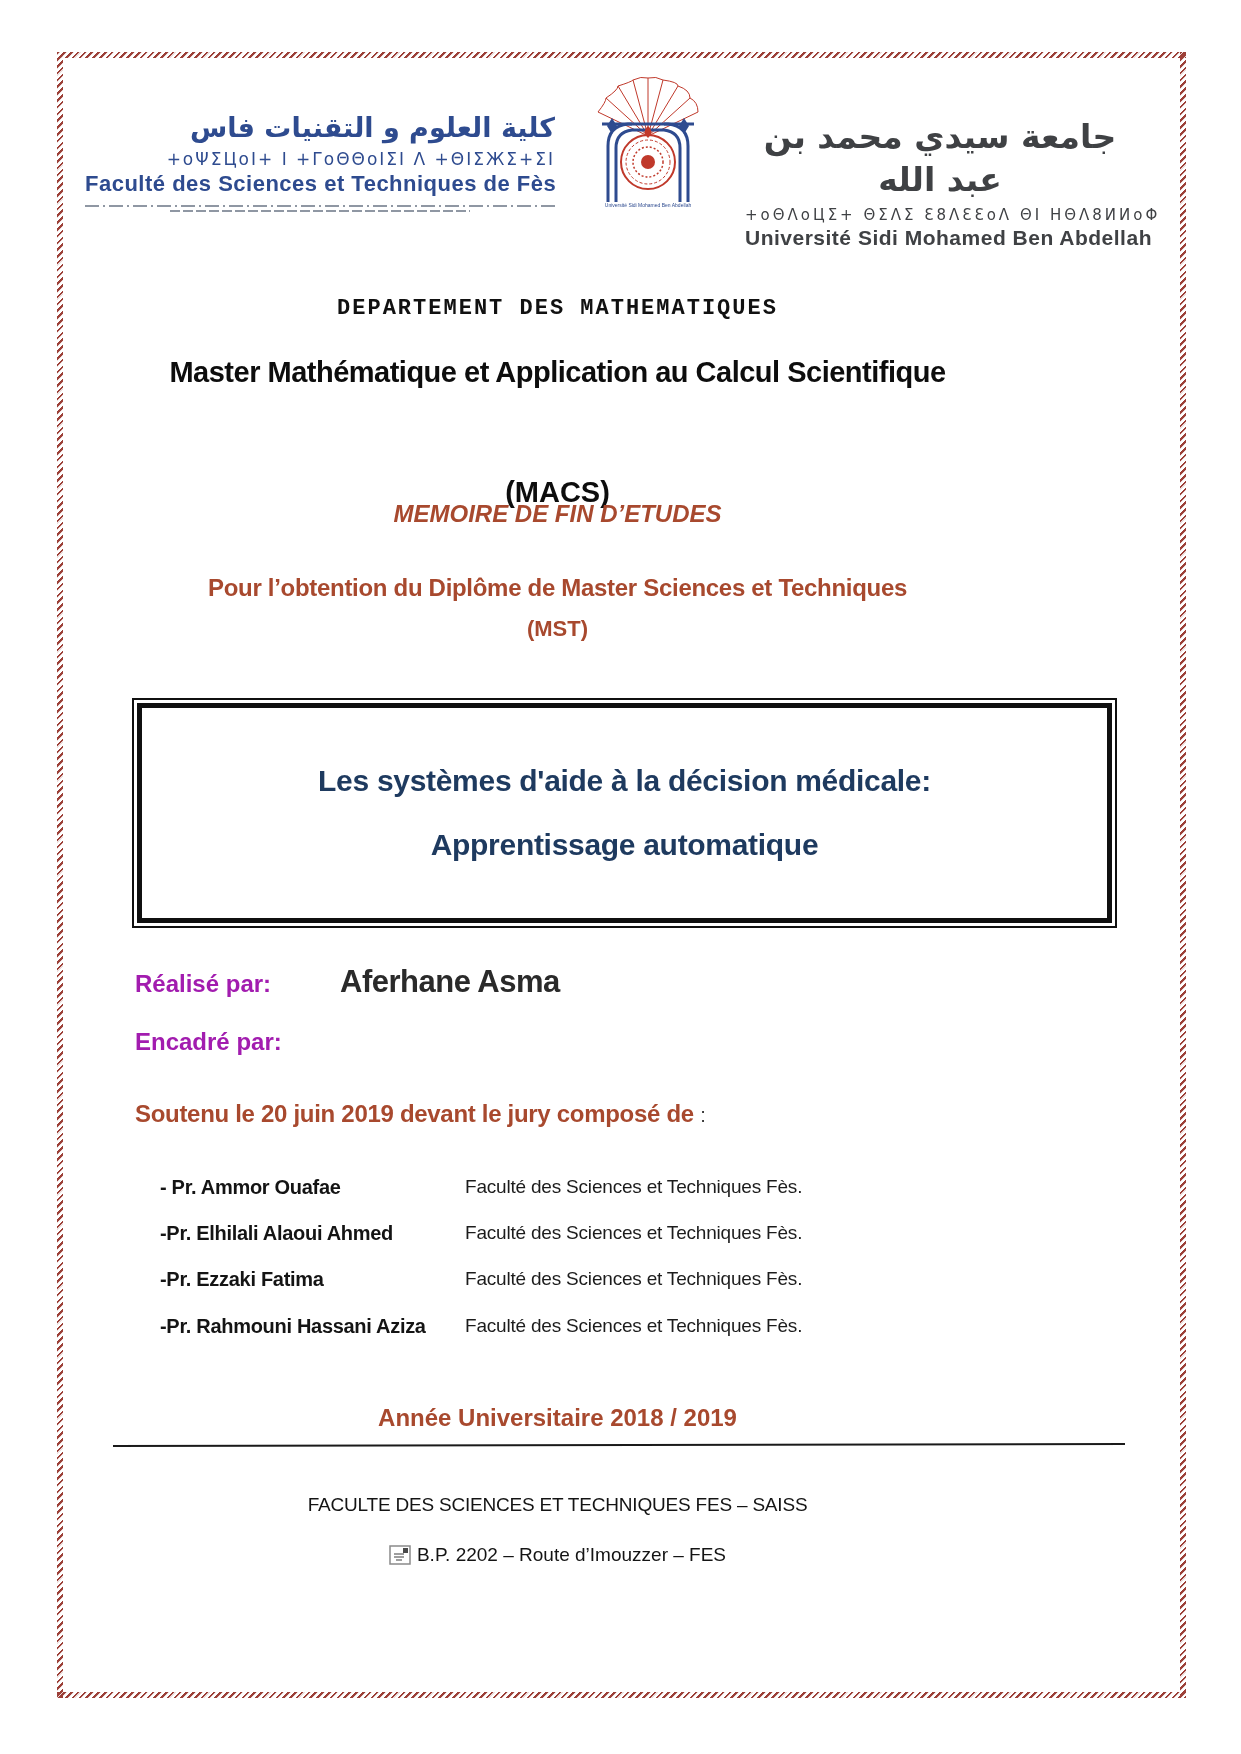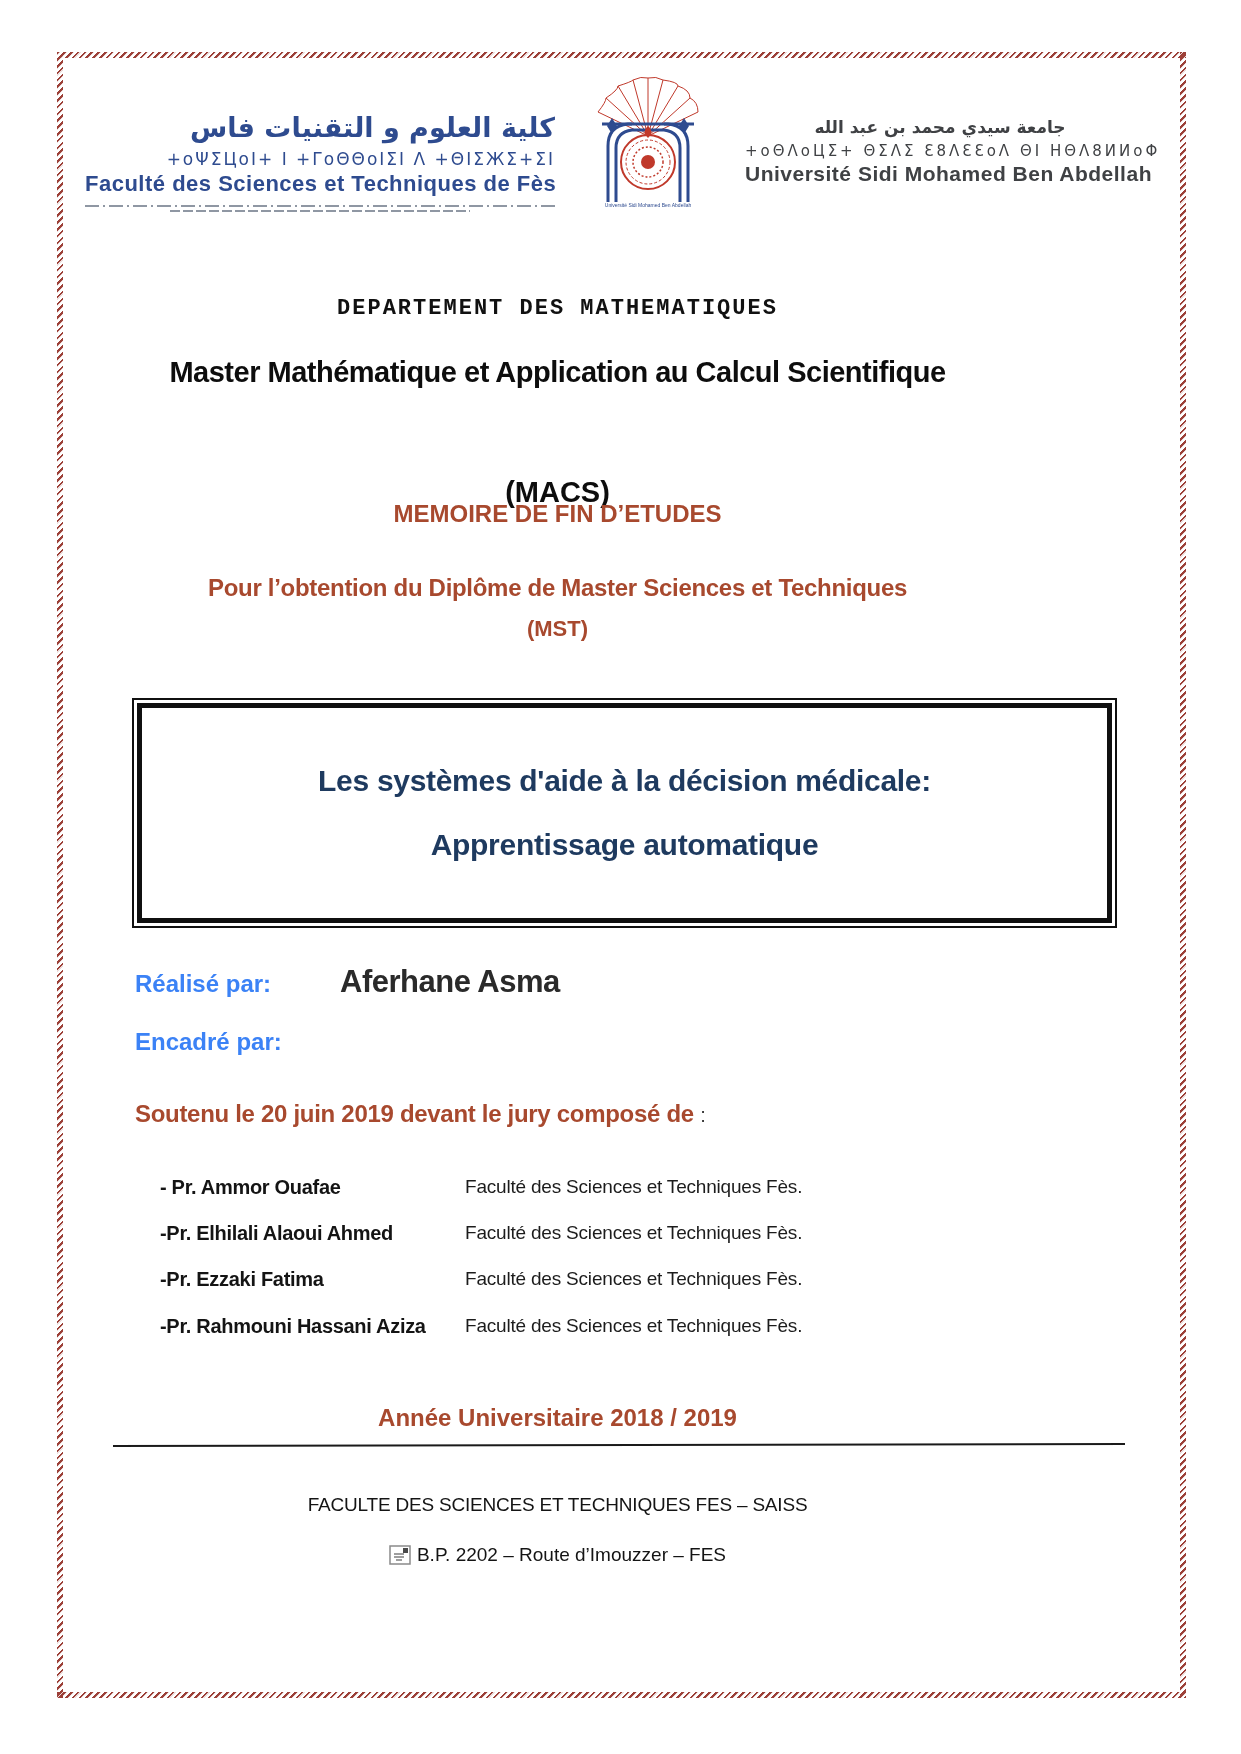--- a/index.html
+++ b/index.html
@@ -16,52 +16,52 @@
   .hatch.bottom { left:57px;  top:1692px; width:1129px; height:6px; }
   .hatch.left   { left:57px;  top:52px;   width:6px;    height:1646px; }
   .hatch.right  { left:1180px;top:52px;   width:6px;    height:1646px; }
 
   .abs { position:absolute; }
 
   
   .hdr-left  { left:85px;  top:110px; width:470px; text-align:right; color:#2e4b8f; }
   .hdr-right { left:745px; top:116px; width:390px; text-align:center; color:#3f4144; }
   .arabic    { font-family:"DejaVu Sans", sans-serif; font-weight:bold; font-size:27px; line-height:1.3; }
-  .hdr-right .arabic { font-size:17px; }
+  .hdr-right .arabic { font-size:33px; }
   .tifinagh  { font-size:17px; letter-spacing:2px; margin-top:4px; white-space:nowrap; font-family:"DejaVu Sans", sans-serif; }
   .hdr-right .tifinagh { font-size:15px; letter-spacing:3px; }
   .hdr-latin { font-weight:bold; font-size:22px; letter-spacing:.5px; margin-top:2px; white-space:nowrap; }
   .hdr-right .hdr-latin { font-size:21px; }
   .dashline {
     height:2px; margin-top:8px;
     background:repeating-linear-gradient(90deg,#8f97a3 0 14px,transparent 14px 18px,#8f97a3 18px 20px,transparent 20px 24px);
   }
   .dashline2 { height:2px; margin:3px auto 0; width:300px;
     background:repeating-linear-gradient(90deg,#8f97a3 0 10px,transparent 10px 13px); }
 
   .logo { left:586px; top:74px; width:124px; height:142px; }
 
   
   .col { left:85px; width:945px; text-align:center; }
   .dept { top:296px; font-family:"Liberation Mono","DejaVu Sans Mono",monospace; font-weight:700; font-size:22px; letter-spacing:2px; color:#111; }
   .master { top:356px; font-weight:bold; font-size:29px; letter-spacing:-.5px; color:#0d0d0d; }
   .macs { top:428px; font-weight:bold; font-size:29px; color:#0d0d0d;margin-top:48px; }
-  .memoire { top:500px; font-weight:bold; font-size:24px; color:#a8492e; }
+  .memoire { top:500px; font-weight:bold; font-size:24px; color:#a8492e;font-style:italic; }
   .pour { top:574px; font-weight:bold; font-size:24px; letter-spacing:-.3px; color:#a8492e; }
   .mst { top:616px; font-weight:bold; font-size:22px; color:#a8492e; }
 
   
   .tbox { left:132px; top:698px; width:985px; height:230px; border:2px solid #101010; padding:3px; box-sizing:border-box; }
   .tbox-inner { width:100%; height:100%; border:5px solid #101010; box-sizing:border-box;
     display:flex; flex-direction:column; justify-content:center; align-items:center; gap:30px; }
   .ttitle { font-weight:bold; font-size:30px; letter-spacing:-.3px; color:#1e3a5f; }
 
   
   .credit { left:135px; display:flex; align-items:baseline; }
-  .credit .lbl { width:205px; font-weight:bold; font-size:24px; color:#3b82f6; }
+  .credit .lbl { width:205px; font-weight:bold; font-size:24px; color:#a21caf; }
   .credit .nm  { font-weight:bold; font-size:31px; letter-spacing:-.5px; color:#2a2a2a; }
   .realise { top:964px; }
   .encadre { top:1028px; }
 
   .soutenu { left:135px; top:1100px; font-weight:bold; font-size:24px; letter-spacing:-.3px; color:#a8492e; }
   .soutenu .colon { color:#3a3a3a; font-size:20px; font-weight:normal; }
 
   .jury-row { left:0; width:981px; height:30px; }
   .jury-row .jname { position:absolute; left:160px; font-weight:bold; font-size:20px; letter-spacing:-.3px; color:#141414; white-space:nowrap; }
   .jury-row .jaff  { position:absolute; left:465px; font-size:19px; letter-spacing:-.2px; color:#1c1c1c; white-space:nowrap; }

